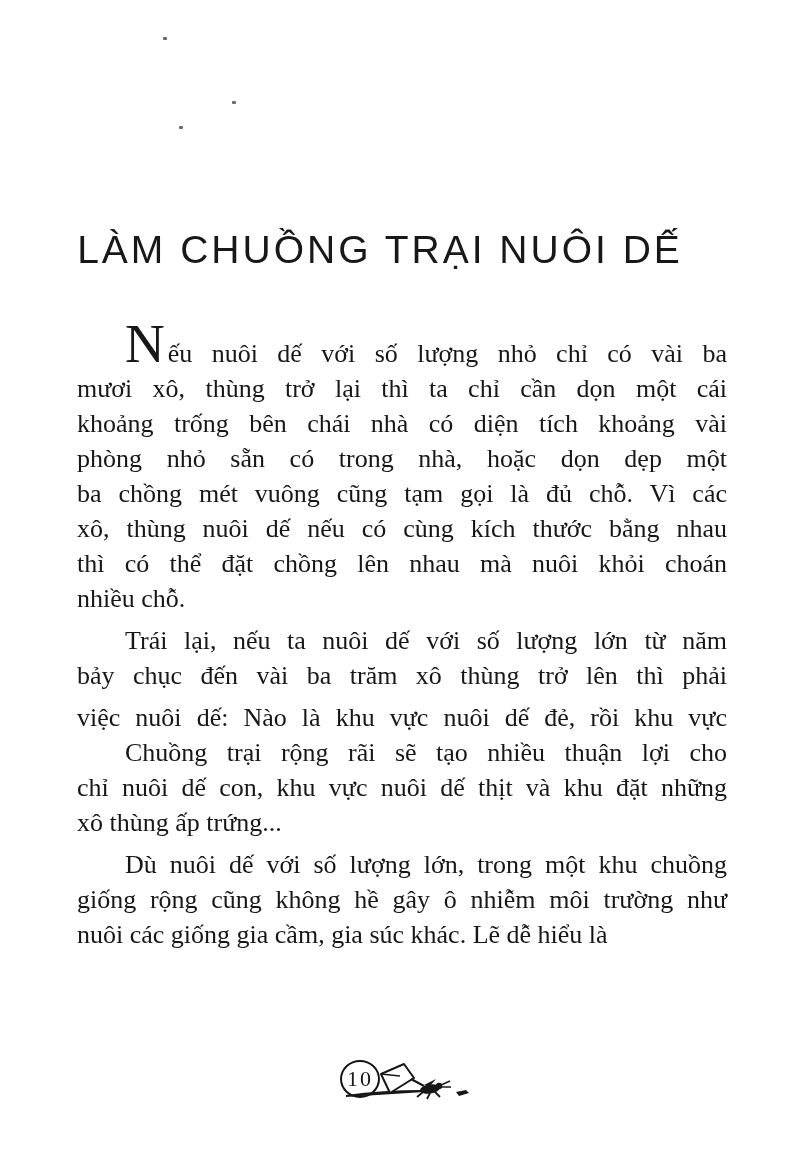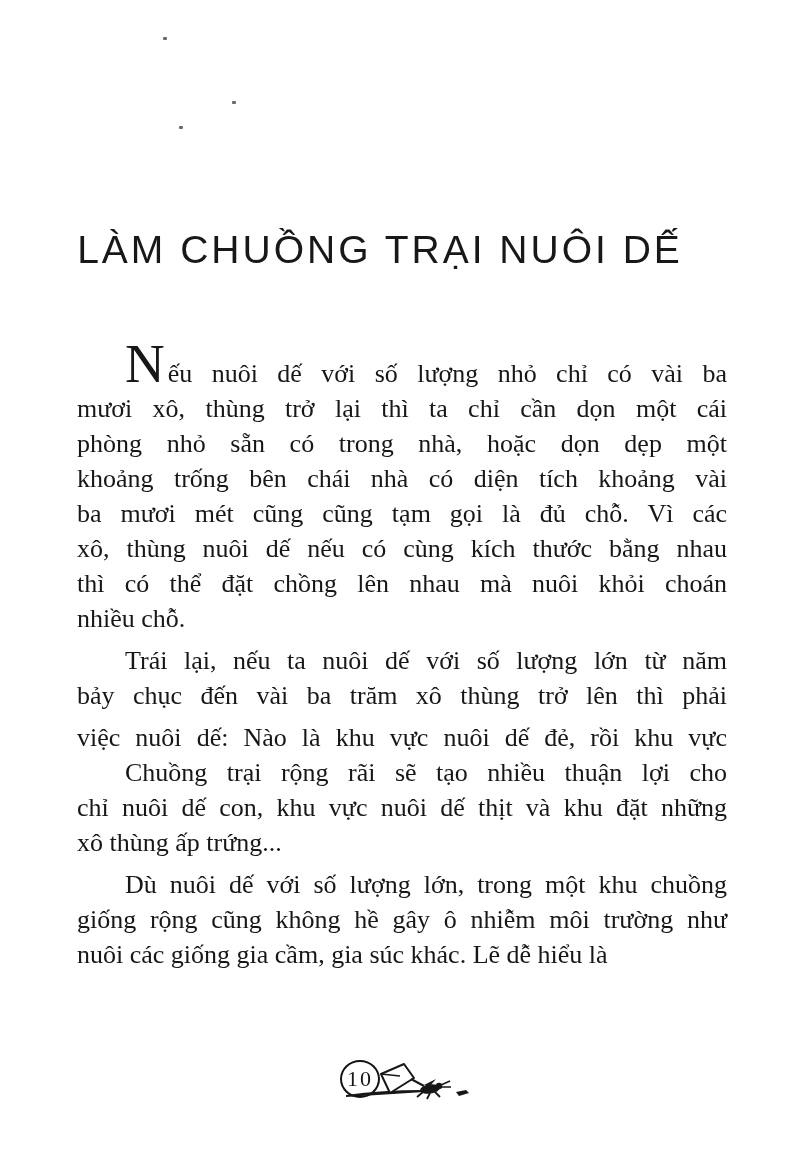--- a/index.html
+++ b/index.html
@@ -19,21 +19,21 @@
     margin:0;
     text-align:center;
     font-family:"Liberation Sans","DejaVu Sans",sans-serif;
     font-weight:400;
     font-size:39px;
     letter-spacing:3px;
     color:#181818;
   }
   .text-block{
     position:absolute;
-    top:356px;left:77px;width:650px;
+    top:336px;left:77px;width:650px;
     font-size:26px;
     line-height:35px;
   }
   .paragraph{margin:0 0 7px 0;}
   .line{
     text-align:justify;
     -moz-text-align-last:justify;
     text-align-last:justify;
     height:35px;
     white-space:normal;
@@ -72,23 +72,23 @@
   <span class="speck" style="left:163px;top:37px;"></span>
   <span class="speck" style="left:232px;top:101px;"></span>
   <span class="speck" style="left:179px;top:126px;"></span>
 
   <h1 class="title">LÀM CHUỒNG TRẠI NUÔI DẾ</h1>
 
   <div class="text-block" id="paragraphs">
       <div class="paragraph">
         <div class="line first"><span class="dropcap">N</span>ếu nuôi dế với số lượng nhỏ chỉ có vài ba</div>
         <div class="line">mươi xô, thùng trở lại thì ta chỉ cần dọn một cái</div>
+        <div class="line">khoảng trống bên chái nhà có diện tích khoảng vài</div>
         <div class="line">phòng nhỏ sẵn có trong nhà, hoặc dọn dẹp một</div>
-        <div class="line">khoảng trống bên chái nhà có diện tích khoảng vài</div>
-        <div class="line">ba mươi mét cũng cũng tạm gọi là đủ chỗ. Vì các</div>
+        <div class="line">ba chồng mét vuông cũng tạm gọi là đủ chỗ. Vì các</div>
         <div class="line">xô, thùng nuôi dế nếu có cùng kích thước bằng nhau</div>
         <div class="line">thì có thể đặt chồng lên nhau mà nuôi khỏi choán</div>
         <div class="line last">nhiều chỗ.</div>
       </div>
       <div class="paragraph">
         <div class="line first">Trái lại, nếu ta nuôi dế với số lượng lớn từ năm</div>
         <div class="line">bảy chục đến vài ba trăm xô thùng trở lên thì phải</div>
       </div>
       <div class="paragraph">
         <div class="line">việc nuôi dế: Nào là khu vực nuôi dế đẻ, rồi khu vực</div>

